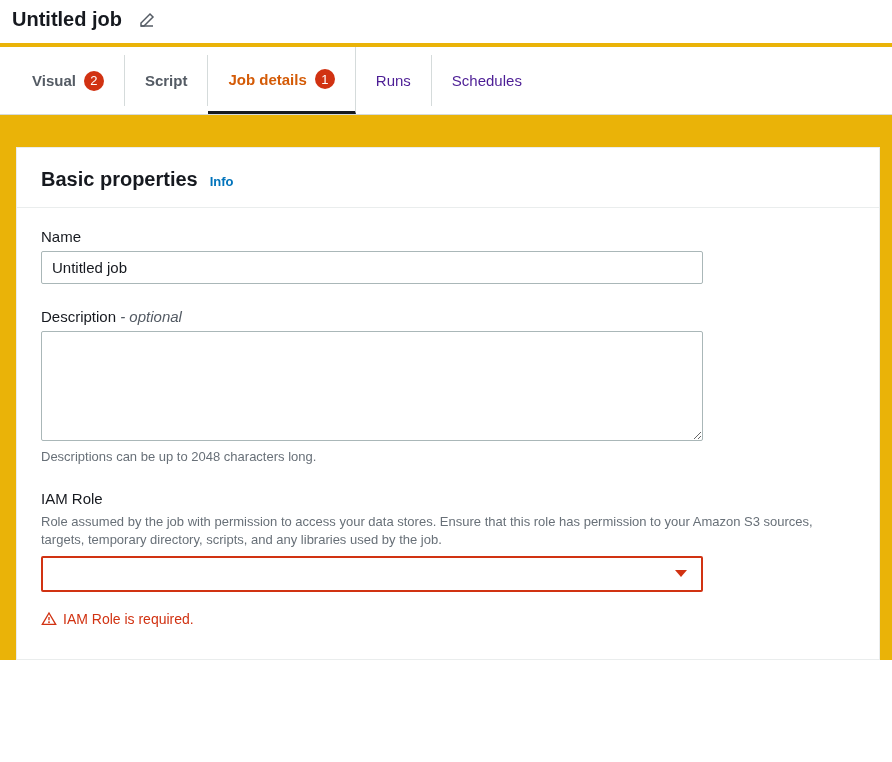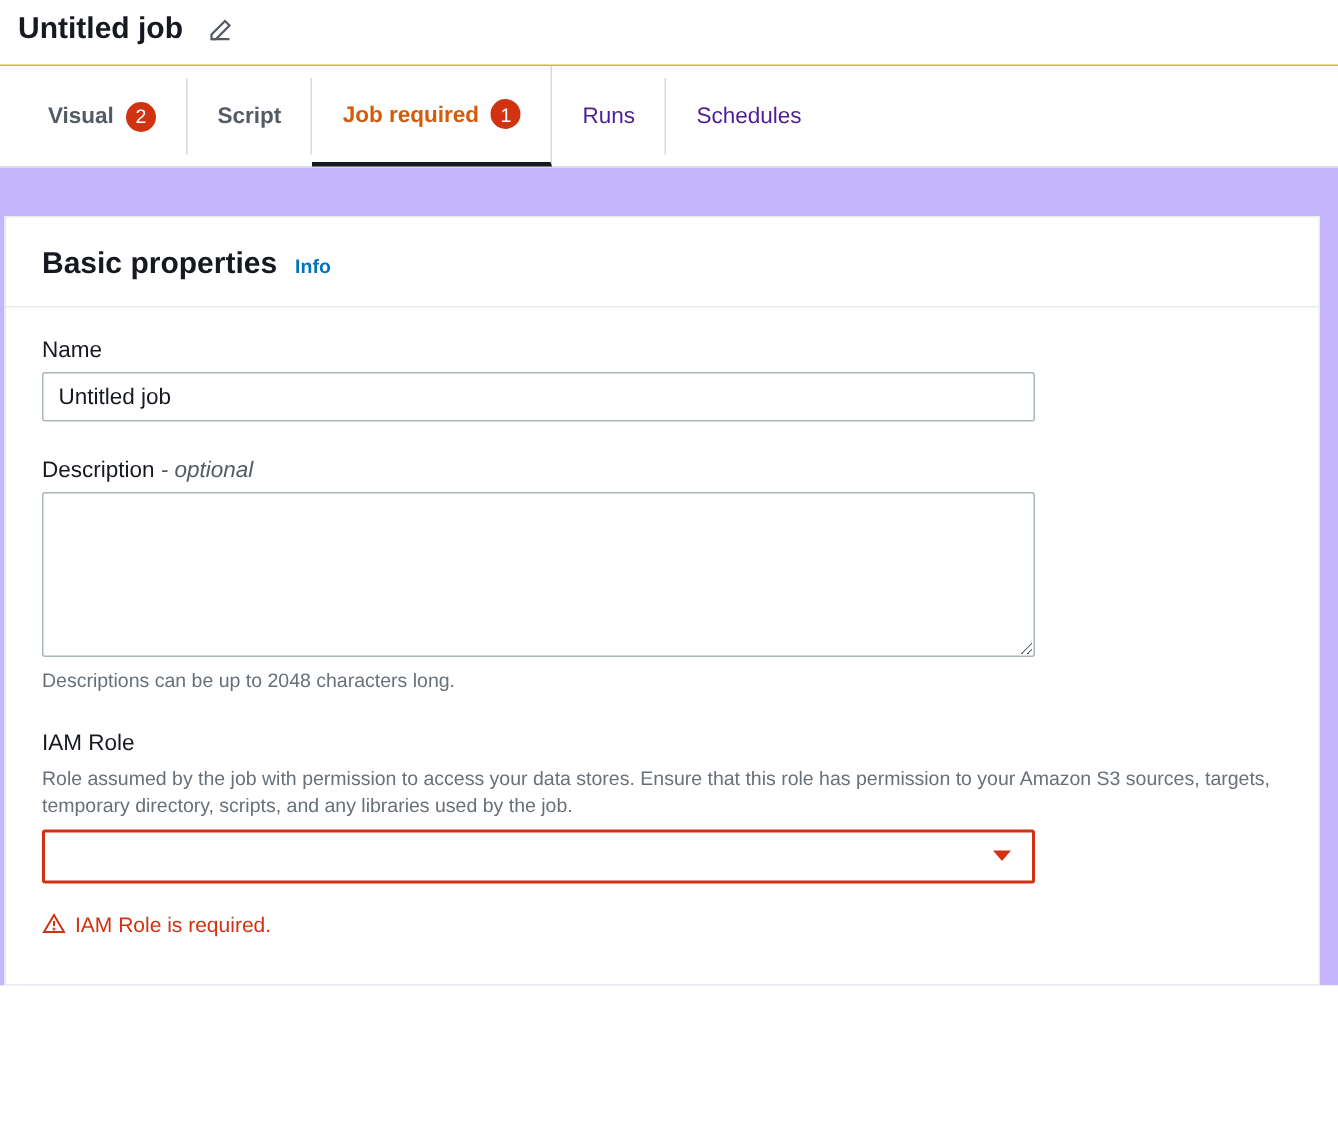--- a/index.html
+++ b/index.html
@@ -22,21 +22,21 @@
     }
     .edit-icon {
       width: 18px;
       height: 18px;
       stroke: #545b64;
       stroke-width: 2;
       fill: none;
       cursor: pointer;
     }
     .tabs-bar {
-      border-top: 1px solid #eab308;
+      border-top: 4px solid #eab308;
       display: flex;
       align-items: stretch;
       padding: 0 12px;
     }
     .tab {
       padding: 14px 20px;
       font-size: 15px;
       font-weight: 700;
       color: #545b64;
       cursor: pointer;
@@ -62,22 +62,22 @@
       min-width: 20px;
       height: 20px;
       border-radius: 10px;
       background: #d13212;
       color: #fff;
       font-size: 13px;
       font-weight: 400;
       padding: 0 5px;
     }
     .content-area {
-      background: #c4b5fd;
-      padding: 32px 12px 0 3px;
+      background: #eab308;
+      padding: 32px 12px 0 16px;
       border-top: 1px solid #d5dbdb;
     }
     .panel {
       background: #fff;
       border: 1px solid #eaeded;
     }
     .panel-header {
       padding: 20px 24px 16px 24px;
       border-bottom: 1px solid #eaeded;
       display: flex;
@@ -179,21 +179,21 @@
 
 <div class="tabs-bar">
   <div class="tab">
     <span>Visual</span>
     <span class="badge">2</span>
   </div>
   <div class="tab">
     <span>Script</span>
   </div>
   <div class="tab active">
-    <span>Job required</span>
+    <span>Job details</span>
     <span class="badge">1</span>
   </div>
   <div class="tab disabled">
     <span>Runs</span>
   </div>
   <div class="tab disabled">
     <span>Schedules</span>
   </div>
 </div>
 

